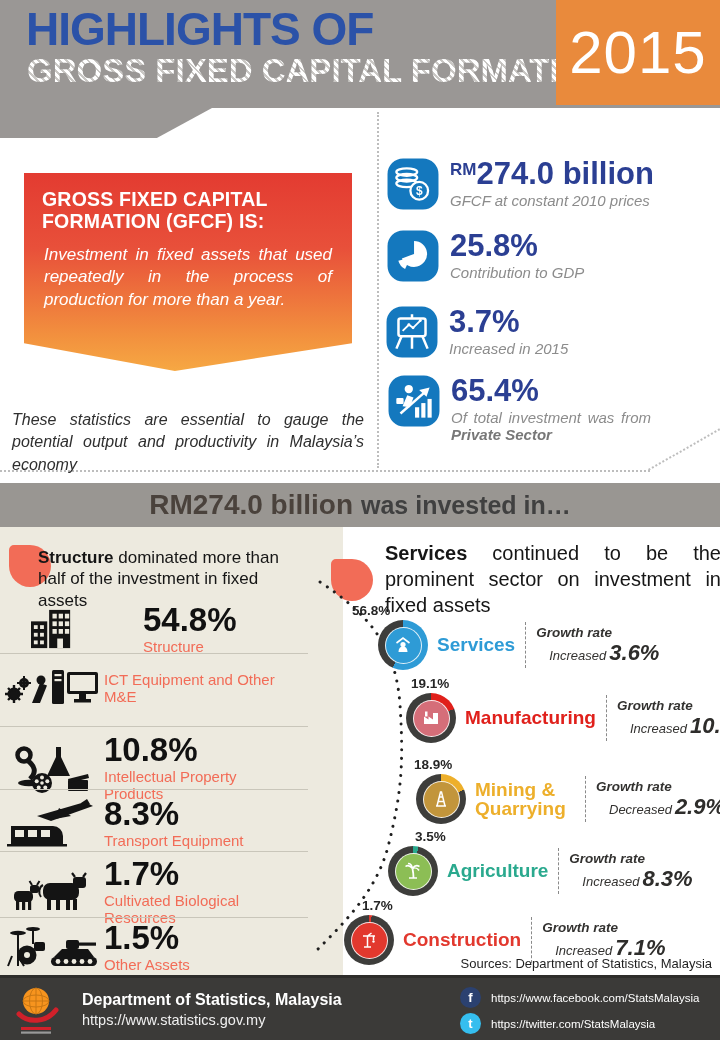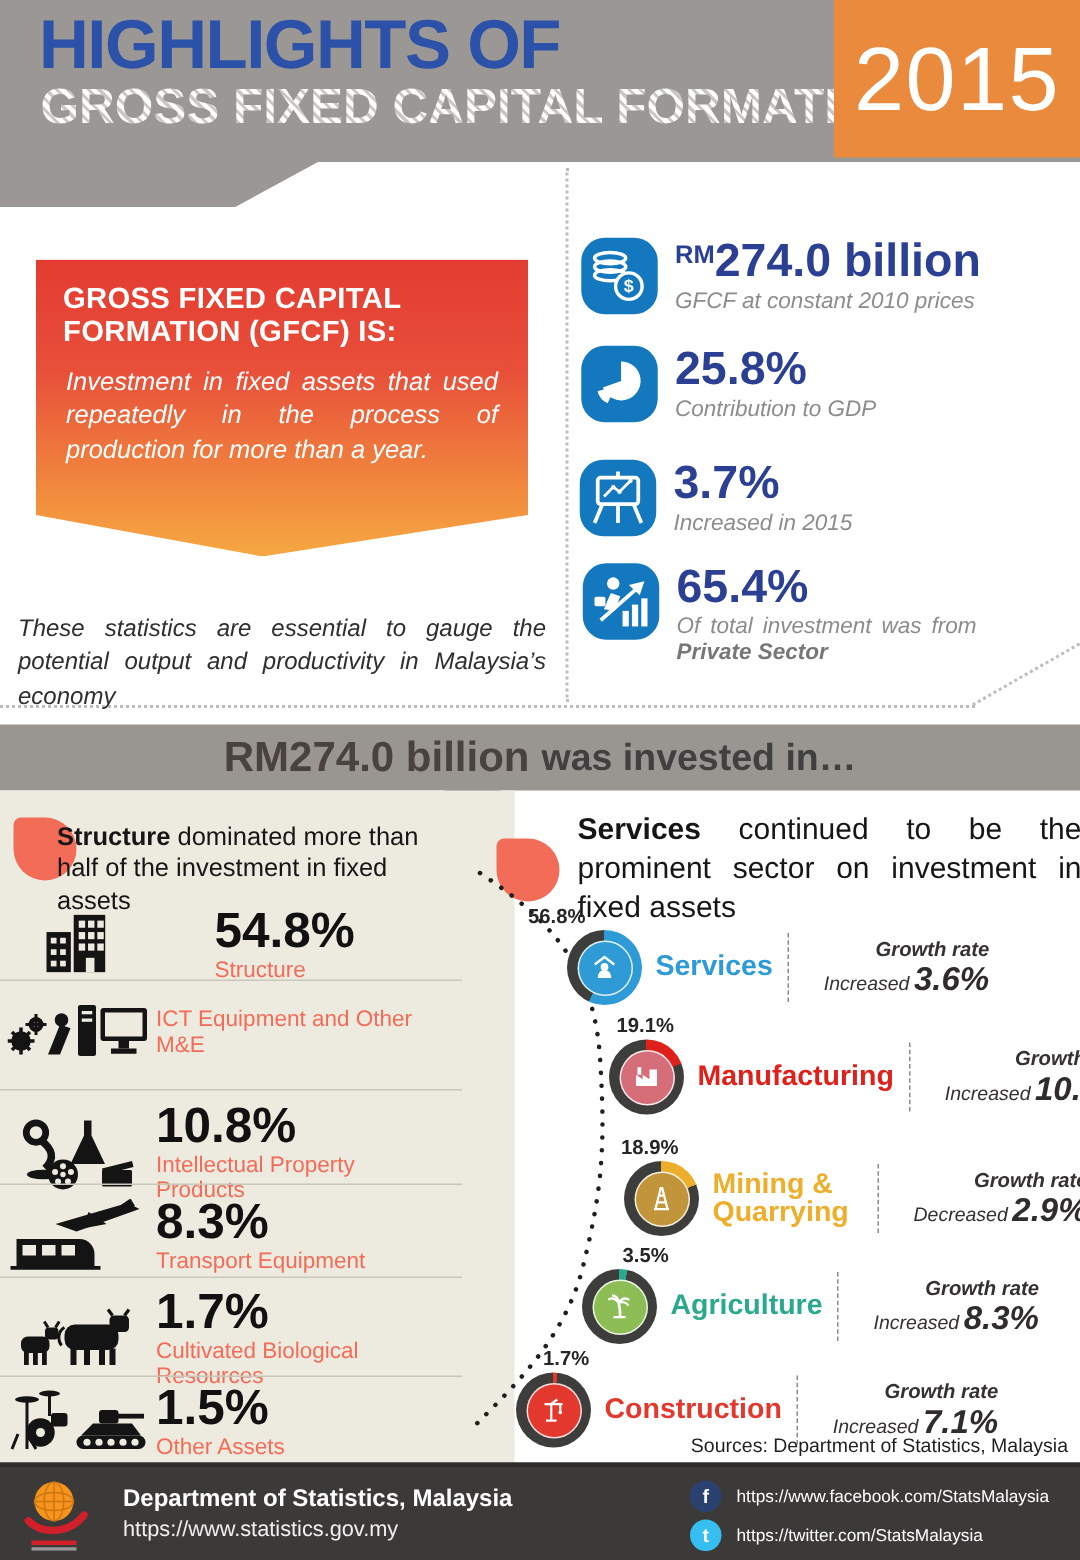--- a/index.html
+++ b/index.html
@@ -77,21 +77,21 @@
   .curve-svg{position:absolute;left:300px;top:555px;width:170px;height:430px;pointer-events:none;}
 
   .sector-row{position:absolute;display:flex;align-items:center;}
   .bubble-wrap{position:relative;flex:0 0 50px;}
   .share{position:absolute;top:-17px;font-size:13.5px;font-weight:700;color:#262626;white-space:nowrap;}
   .bubble{width:50px;height:50px;border-radius:50%;display:flex;align-items:center;justify-content:center;}
   .bubble-inner{width:35px;height:35px;border-radius:50%;border:1px solid rgba(255,255,255,.85);
                 display:flex;align-items:center;justify-content:center;}
   .sector-name{margin-left:9px;font-size:19px;font-weight:700;line-height:1.02;}
   .growth{margin-left:10px;padding-left:10px;border-left:1px dashed #8a8a8a;min-height:46px;
-          display:flex;flex-direction:column;justify-content:center;font-style:italic;color:#333230;text-align:right;}
+          display:flex;flex-direction:column;justify-content:center;font-style:italic;color:#333230;}
   .g1{font-size:13.5px;font-weight:700;line-height:1.1;}
   .g2{padding-left:13px;white-space:nowrap;line-height:1;margin-top:1px;font-size:13px;}
   .g2 .gv{font-size:22px;font-weight:800;margin-left:3px;color:#2e2d2b;}
   .srow0{left:378px;top:620px;} .srow0 .share{left:-26px;}
   .srow1{left:406px;top:693px;} .srow1 .share{left:5px;}
   .srow2{left:416px;top:774px;} .srow2 .share{left:-2px;}
   .srow3{left:388px;top:846px;} .srow3 .share{left:27px;}
   .srow4{left:344px;top:915px;} .srow4 .share{left:18px;}
   .srow2 .sector-name{width:100px;}
   .sources{position:absolute;right:8px;top:956px;font-size:13px;color:#1f1f1f;}

